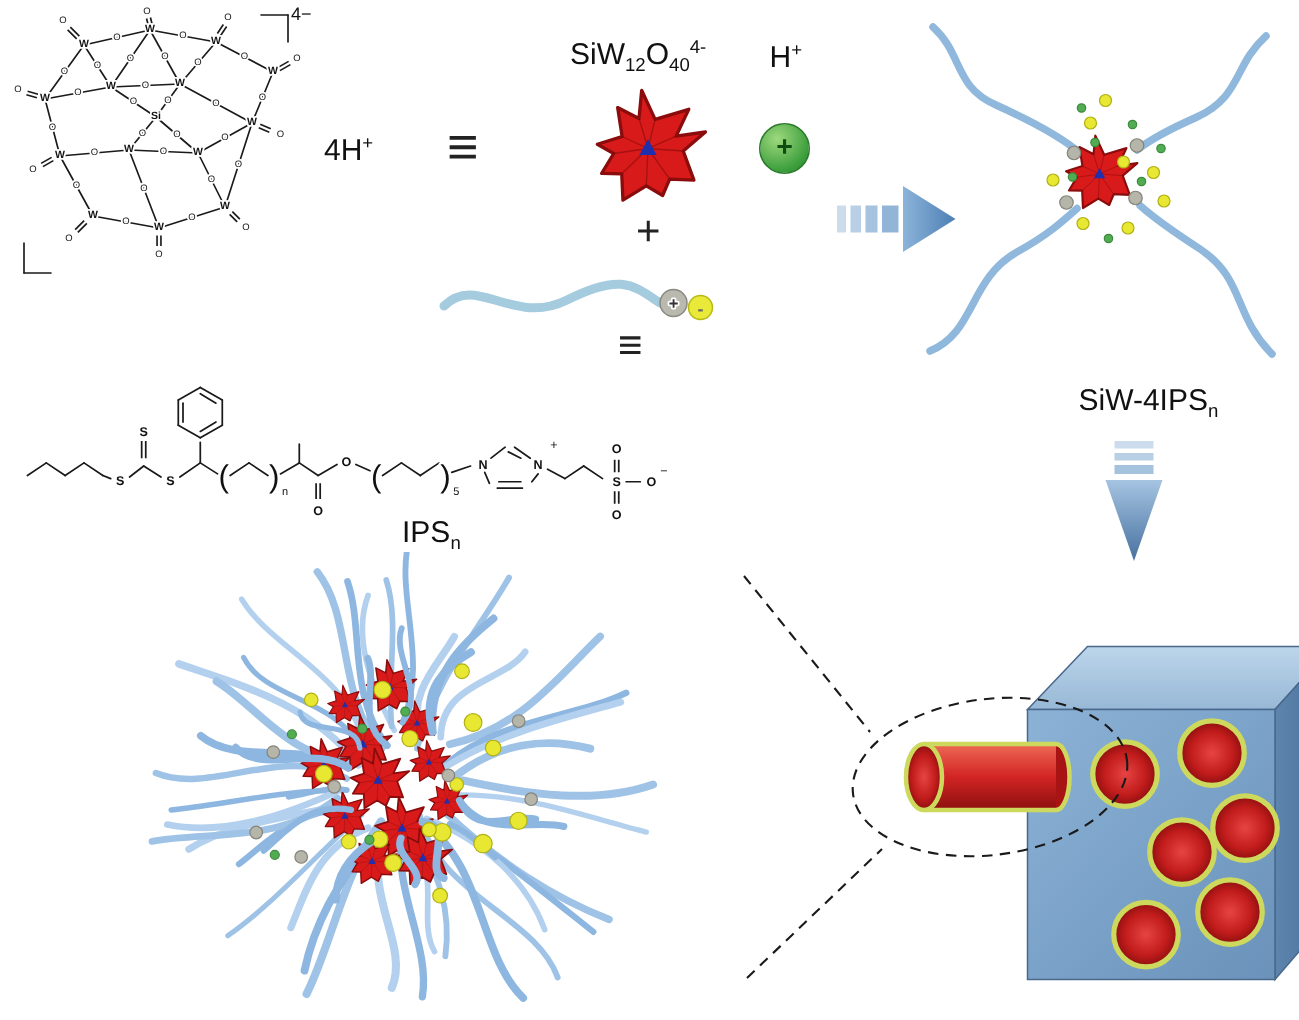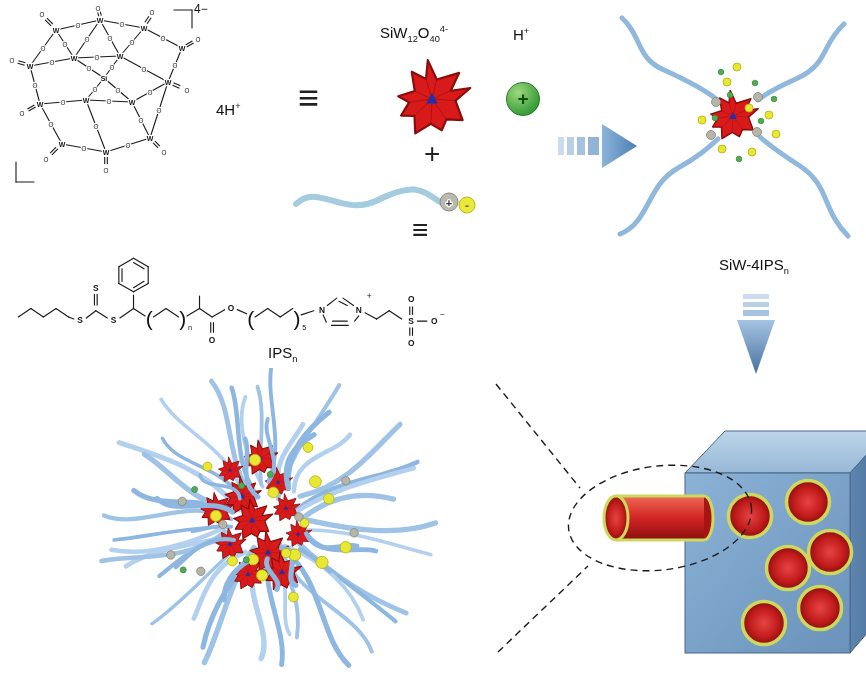--- a/index.html
+++ b/index.html
@@ -1,19 +1,19 @@
 <!DOCTYPE html>
 <html><head>
 <meta charset="utf-8">
 <style>
   body{margin:0;background:#fff}
   .canvas{position:relative;width:866px;height:680px;background:#fff;overflow:hidden;
           font-family:"Liberation Sans",sans-serif;color:#111}
   .abs{position:absolute}
-  .lbl{position:absolute;font-size:15px;white-space:nowrap;color:#111}
+  .lbl{position:absolute;font-size:20px;white-space:nowrap;color:#111}
   .lbl sub,.lbl sup{font-size:0.62em}
   .sym{position:absolute;color:#222;line-height:1}
   .halo{paint-order:stroke;stroke:#fff;stroke-width:2.4px;stroke-linejoin:round;
         font-family:"Liberation Sans",sans-serif}
   .ion{position:absolute;display:flex;align-items:center;justify-content:center;border-radius:50%}
 </style>
 </head>
 <body>
 
 <div class="canvas">
@@ -131,21 +131,21 @@
       <text x="146" y="8" font-size="6.3" font-weight="400" fill="#111" text-anchor="middle" dominant-baseline="central" class="halo">O</text>
       <text x="192" y="35" font-size="6.3" font-weight="400" fill="#111" text-anchor="middle" dominant-baseline="central" class="halo">O</text>
       <text x="6" y="56" font-size="6.3" font-weight="400" fill="#111" text-anchor="middle" dominant-baseline="central" class="halo">O</text>
       <text x="181" y="86" font-size="6.3" font-weight="400" fill="#111" text-anchor="middle" dominant-baseline="central" class="halo">O</text>
       <text x="16" y="109" font-size="6.3" font-weight="400" fill="#111" text-anchor="middle" dominant-baseline="central" class="halo">O</text>
       <text x="40" y="155" font-size="6.3" font-weight="400" fill="#111" text-anchor="middle" dominant-baseline="central" class="halo">O</text>
       <text x="100" y="166" font-size="6.3" font-weight="400" fill="#111" text-anchor="middle" dominant-baseline="central" class="halo">O</text>
       <text x="158" y="148" font-size="6.3" font-weight="400" fill="#111" text-anchor="middle" dominant-baseline="central" class="halo">O</text>
     </svg>
   <span class="lbl" style="left:194px;top:2px;font-size:12px">4−</span>
-  <span class="lbl" style="left:216px;top:101px"><span>4H</span><sup>+</sup></span>
+  <span class="lbl" style="left:216px;top:88px"><span>4H</span><sup>+</sup></span>
 
   <span class="sym" style="left:298px;top:80px;font-size:36px">≡</span>
 
   <span class="lbl" style="left:380px;top:24px"><span>SiW</span><sub>12</sub><span>O</span><sub>40</sub><sup>4-</sup></span>
 
   <span class="lbl" style="left:513px;top:26px"><span>H</span><sup>+</sup></span>
 
   <svg class="abs" style="left:388px;top:55px" width="88" height="88" viewBox="0 0 100 100">
     <use href="#keggin-star" width="100" height="100"></use>
   </svg>

